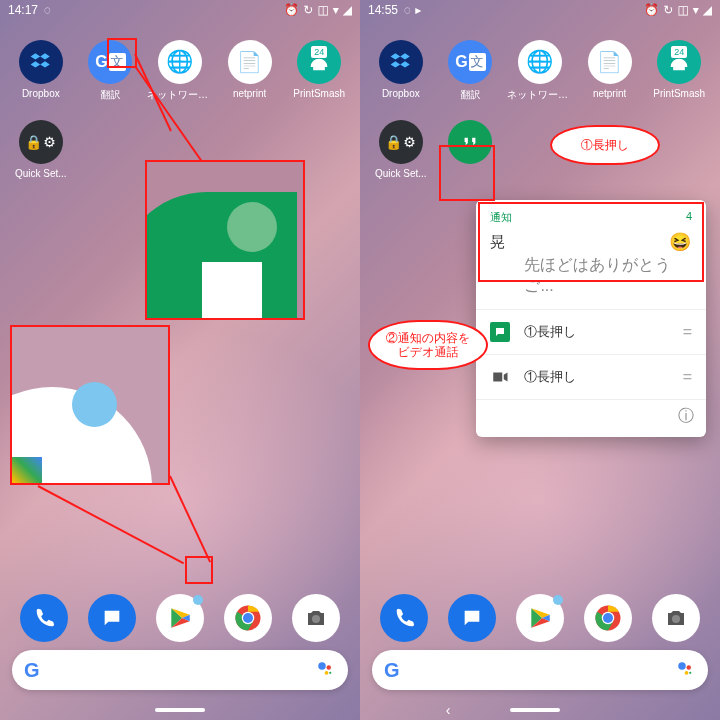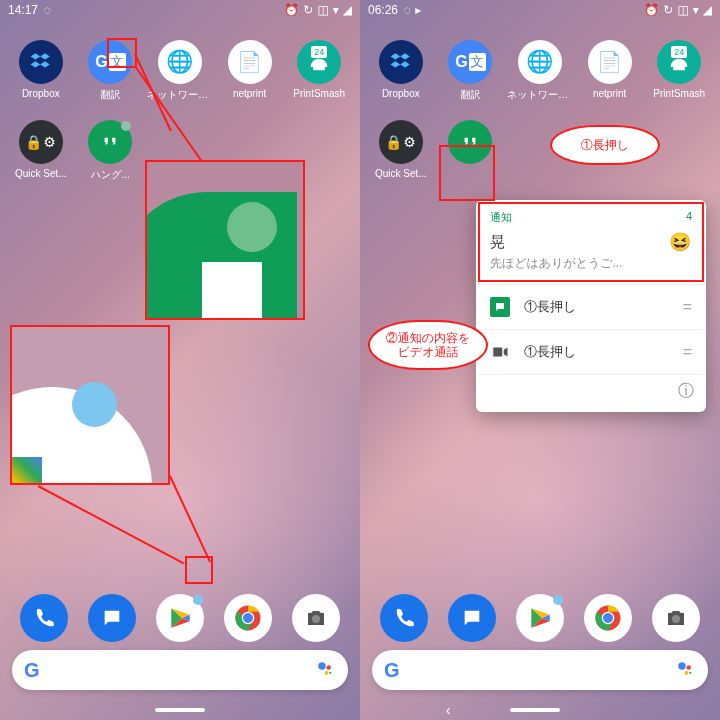--- a/index.html
+++ b/index.html
@@ -59,21 +59,21 @@
     display:flex; align-items:center; justify-content:center; text-align:center; font-size:12px;
     color:#ff1a1a; padding:8px 12px; z-index:7; }
   .callout::after { content:''; position:absolute; width:0; height:0; }
 
   
   .popup { position:absolute; left:116px; top:200px; width:230px; background:#fff; border-radius:6px;
     box-shadow:0 6px 20px rgba(0,0,0,0.3); z-index:7; font-size:13px; color:#333; }
   .popup .sec1 { padding:10px 14px 12px; border-bottom:1px solid #eee; }
   .popup .hdr { display:flex; justify-content:space-between; font-size:11px; color:#0f9d58; margin-bottom:6px; }
   .popup .nm { font-size:15px; margin-bottom:2px; display:flex; align-items:center; justify-content:space-between; }
-  .popup .sub { font-size:12px; color:#888; }
+  .popup .sub { font-size:16px; color:#888;margin-left:34px; }
   .popup .row { display:flex; align-items:center; padding:12px 14px; gap:14px; border-bottom:1px solid #eee; }
   .popup .row:last-child { border-bottom:none; }
   .popup .rowic { width:20px; height:20px; display:flex; align-items:center; justify-content:center; }
   .popup .eq { margin-left:auto; color:#aaa; font-size:16px; }
   .popup .info { text-align:right; padding:6px 12px 10px; color:#888; font-size:16px; }
 
   .annotbox { position:absolute; border:2px solid #ff1a1a; z-index:8; pointer-events:none; }
 </style>
 </head>
 <body>
@@ -129,29 +129,20 @@
             </svg>
           </div>
           <div class="lbl">PrintSmash</div>
         </div>
         <div class="app">
           <div class="ic quickset">
             <span style="font-size:14px;">🔒⚙</span>
           </div>
           <div class="lbl">Quick Set...</div>
         </div>
-        <div class="app">
-          <div class="ic hangouts">
-            <svg width="26" height="26" viewBox="0 0 24 24" fill="#fff">
-              <path d="M7 8h3v5l-2 2v-3H7zM14 8h3v5l-2 2v-3h-1z"></path>
-            </svg>
-            <div class="dot" style="background: rgb(143, 191, 168);"></div>
-          </div>
-          <div class="lbl">ハング...</div>
-        </div>
       </div>
 
     <div class="redbox" style="left:107px; top:38px; width:30px; height:30px;"></div>
     <div class="magnify" style="left:145px; top:160px; width:160px; height:160px;">
       <div style="position:absolute; left:-30px; top:30px; width:180px; height:180px; background:#0f9d58; border-radius:50% 0 0 0;"></div>
       <div style="position:absolute; left:80px; top:40px; width:50px; height:50px; background:#6ebf8b; border-radius:50%;"></div>
       <div style="position:absolute; left:55px; top:100px; width:60px; height:80px; background:#fff;"></div>
     </div>
     <div class="line" style="left:135px; top:53px; width:85px; transform:rotate(65deg);"></div>
     <div class="line" style="left:135px; top:65px; width:200px; transform:rotate(55deg);"></div>
@@ -215,21 +206,21 @@
       </span>
     </div>
 
     <div class="nav">
       <div class="pill"></div>
     </div>
   </div>
 
   <div class="screen">
     <div class="status">
-      <span>06:26</span>
+      <span>14:55</span>
       <span style="margin-left:6px">◌</span>
       <span style="margin-left:4px">▸</span>
       <div class="right">
         <span>⏰</span>
         <span>↻</span>
         <span>◫</span>
         <span>▾</span>
         <span>◢</span>
       </div>
     </div>

